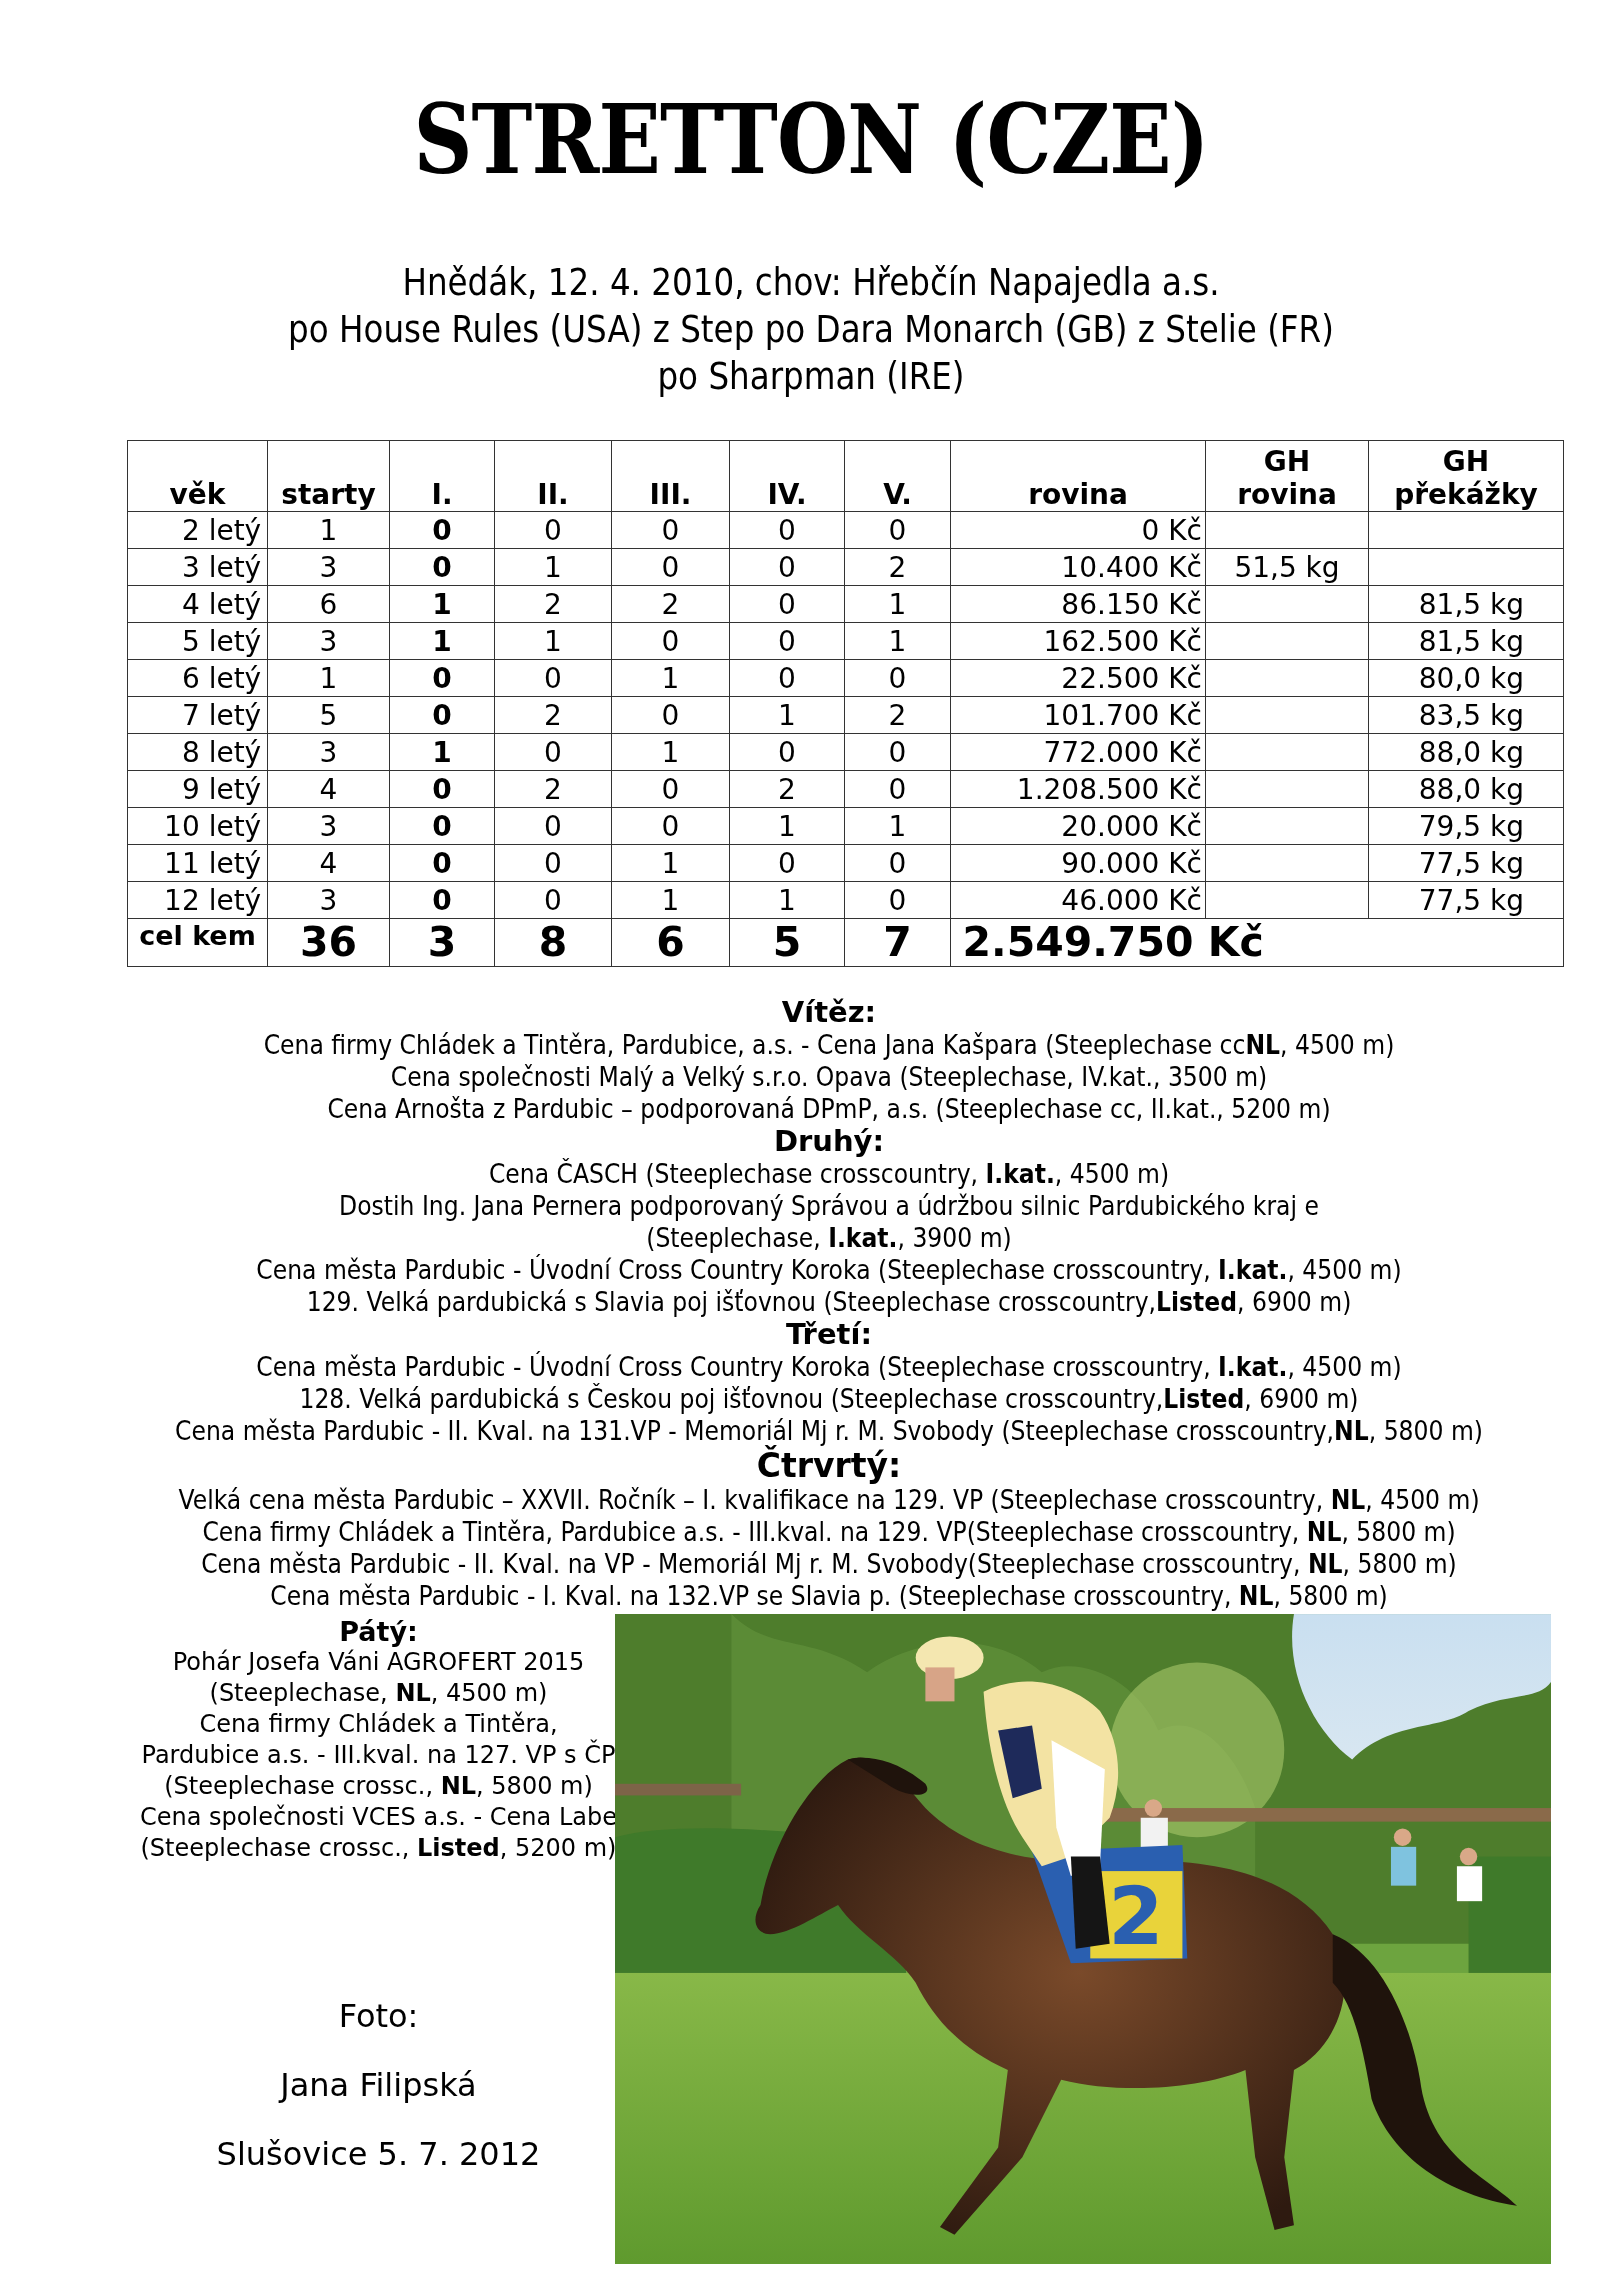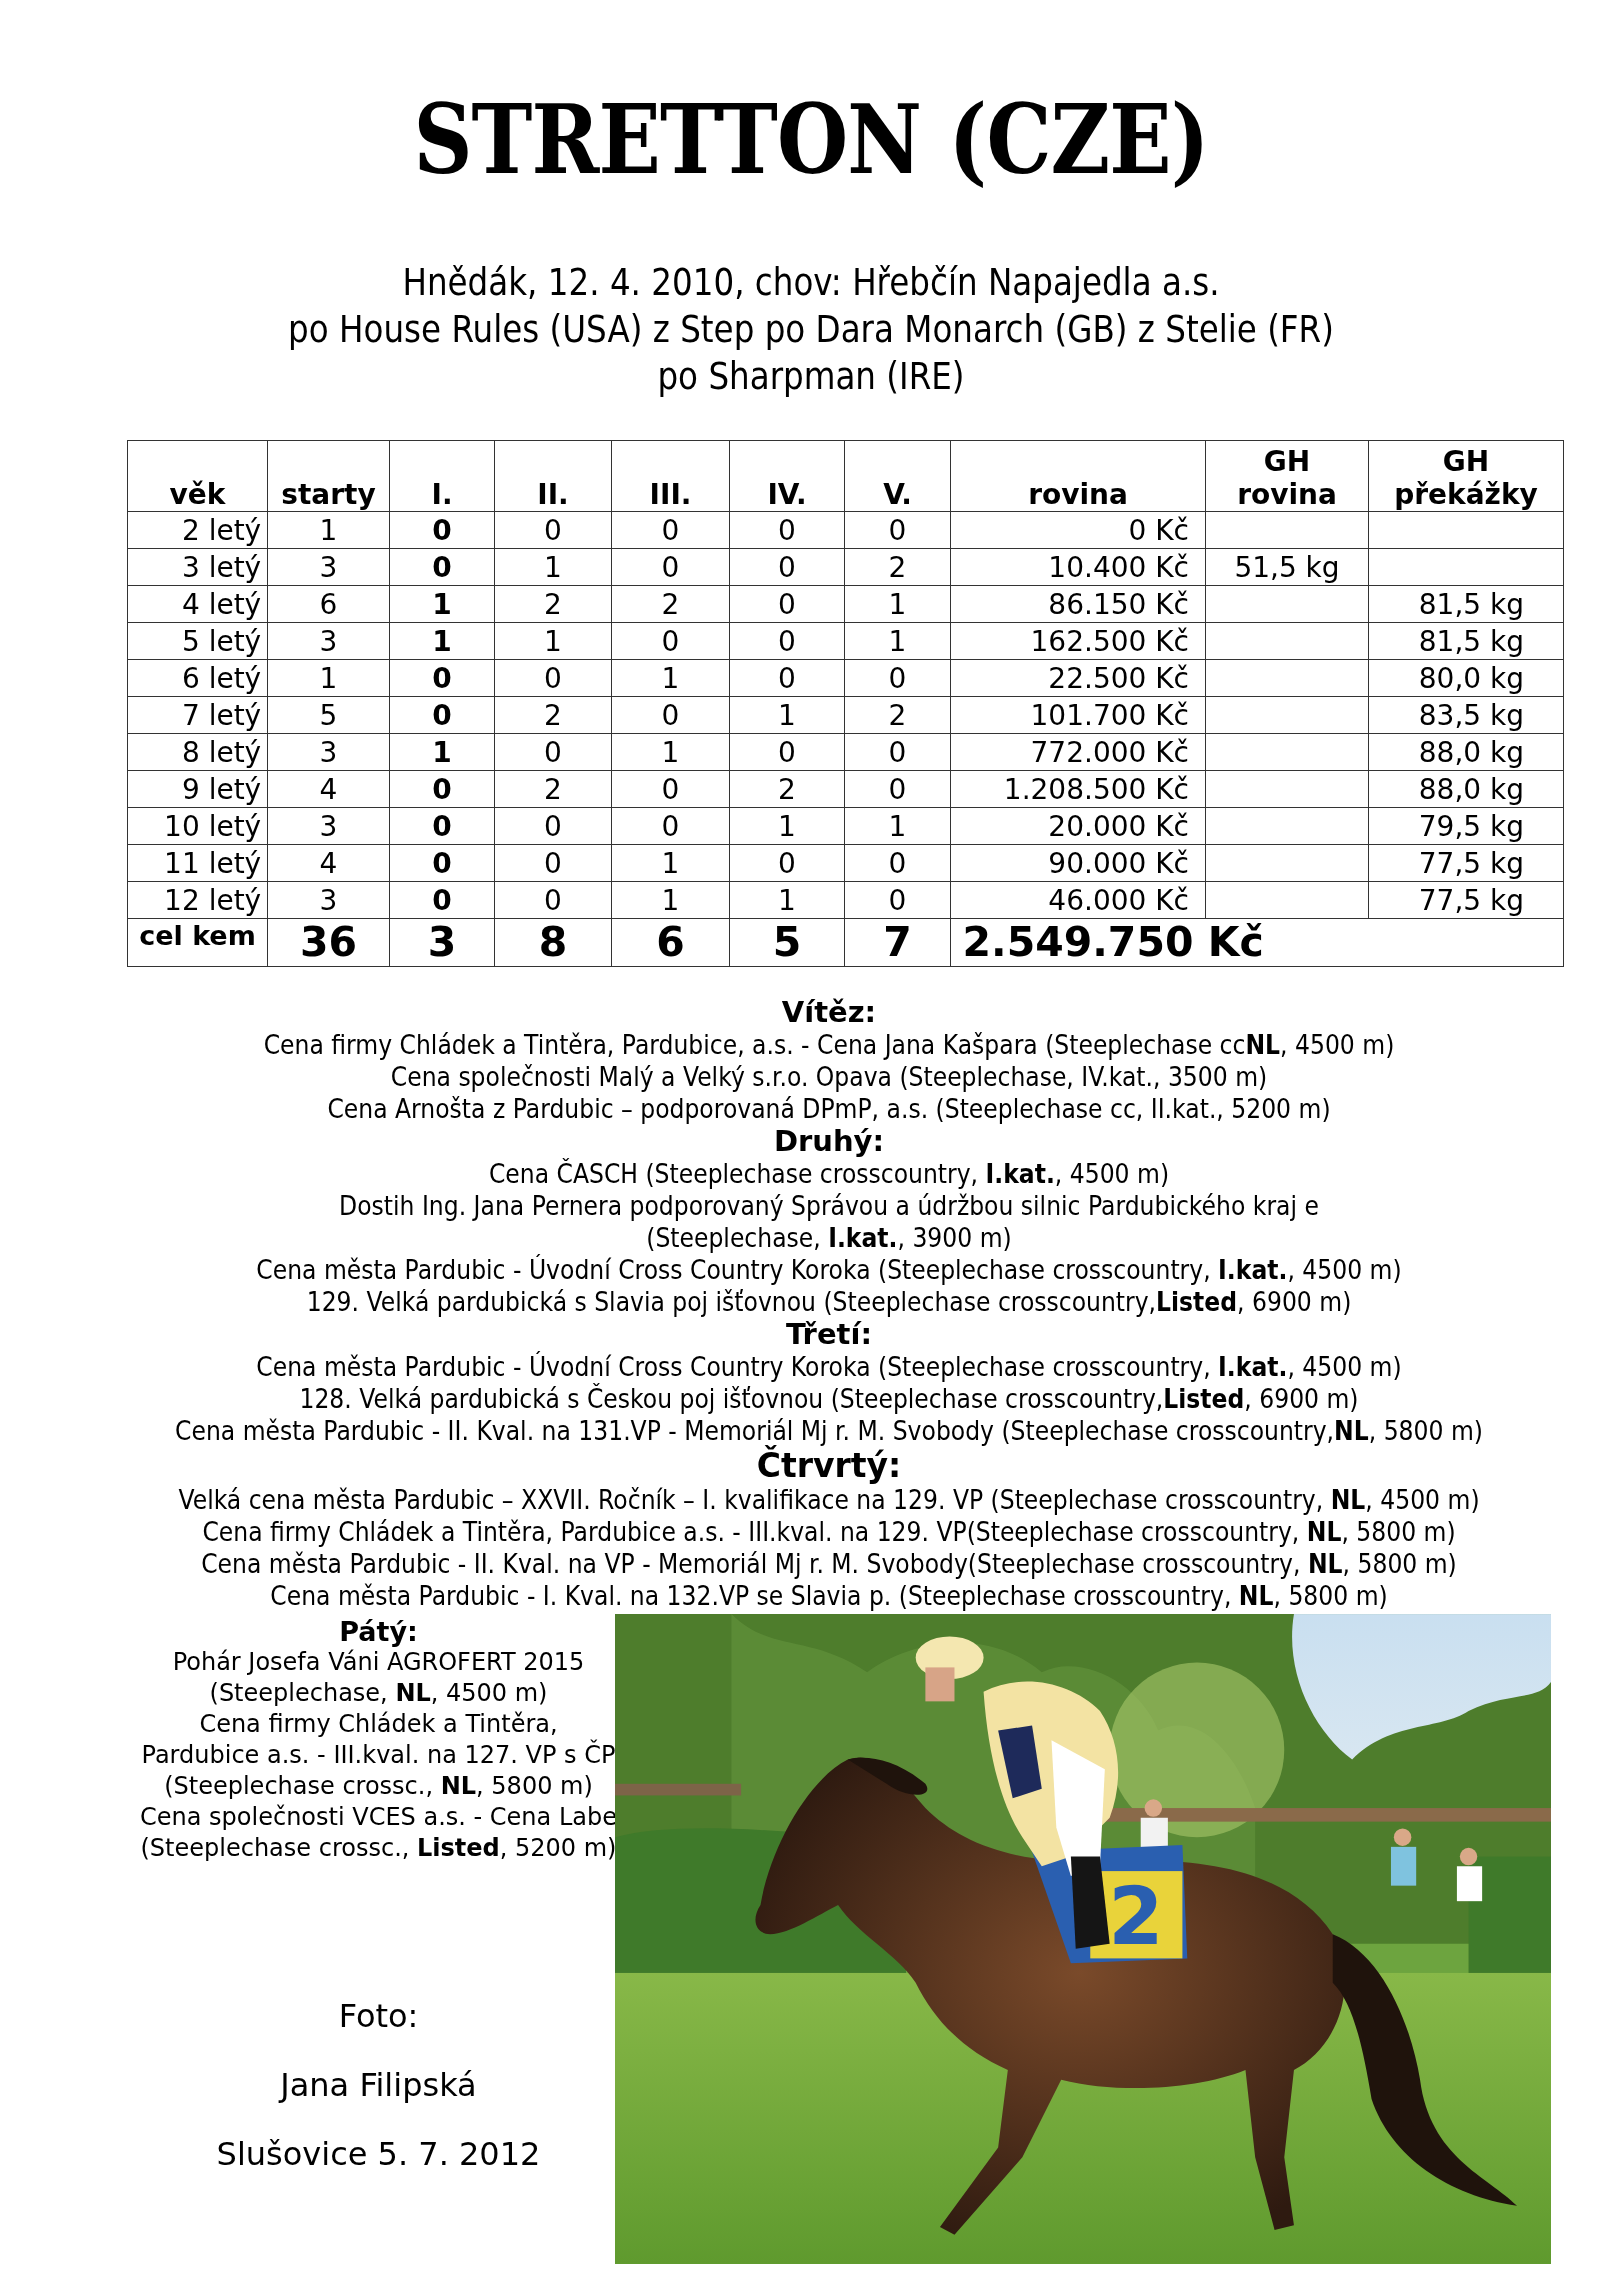--- a/index.html
+++ b/index.html
@@ -7,21 +7,21 @@
   .title { position: absolute; left: 0; width: 1622px; top: 82px; text-align: center; font-family: "DejaVu Serif", serif; font-weight: bold; font-size: 95px; line-height: 116px; letter-spacing: -1px; transform: scaleX(0.86); transform-origin: 811px 0; }
   .subinfo { position: absolute; left: 0; width: 1622px; top: 259px; text-align: center; font-size: 37px; line-height: 47px; transform: scaleX(0.88); transform-origin: 811px 0; }
   .subinfo div { white-space: nowrap; }
 
   table.stats { position: absolute; left: 127px; top: 440px; border-collapse: collapse; width: 1436px; table-layout: fixed; font-size: 28px; }
   table.stats td, table.stats th { border: 1.9px solid #333; padding: 0 5.8px; height: 36px; line-height: 33px; white-space: nowrap; overflow: hidden; }
   table.stats thead th { height: 70px; vertical-align: bottom; font-weight: bold; text-align: center; line-height: 33px; }
   table.stats td.age { text-align: right; }
   table.stats td.num { text-align: center; }
   table.stats td.bold { font-weight: bold; }
-  table.stats td.money { text-align: right; padding-right: 16px; }
+  table.stats td.money { text-align: right; padding-right: 3px; }
   table.stats td.kg-flat { text-align: center; }
   table.stats td.kg-jump { text-align: right; padding-right: 39px; padding-left: 40px; }
   table.stats tr.total td { height: 47px; font-weight: bold; font-size: 41px; line-height: 45px; }
   table.stats tr.total td.age { font-size: 27px; vertical-align: top; line-height: 33px; text-align: center; }
   table.stats tr.total td.money { text-align: left; padding-left: 11.6px; }
 
   .results { position: absolute; left: 18px; width: 1622px; top: 996px; text-align: center; font-size: 27px; }
   .results .head { font-weight: bold; font-size: 29px; line-height: 33px; }
   .results .head.big { font-size: 33px; line-height: 37px; }
   .results .line { line-height: 32px; white-space: nowrap; transform: scaleX(0.87); transform-origin: 811px 0; }

